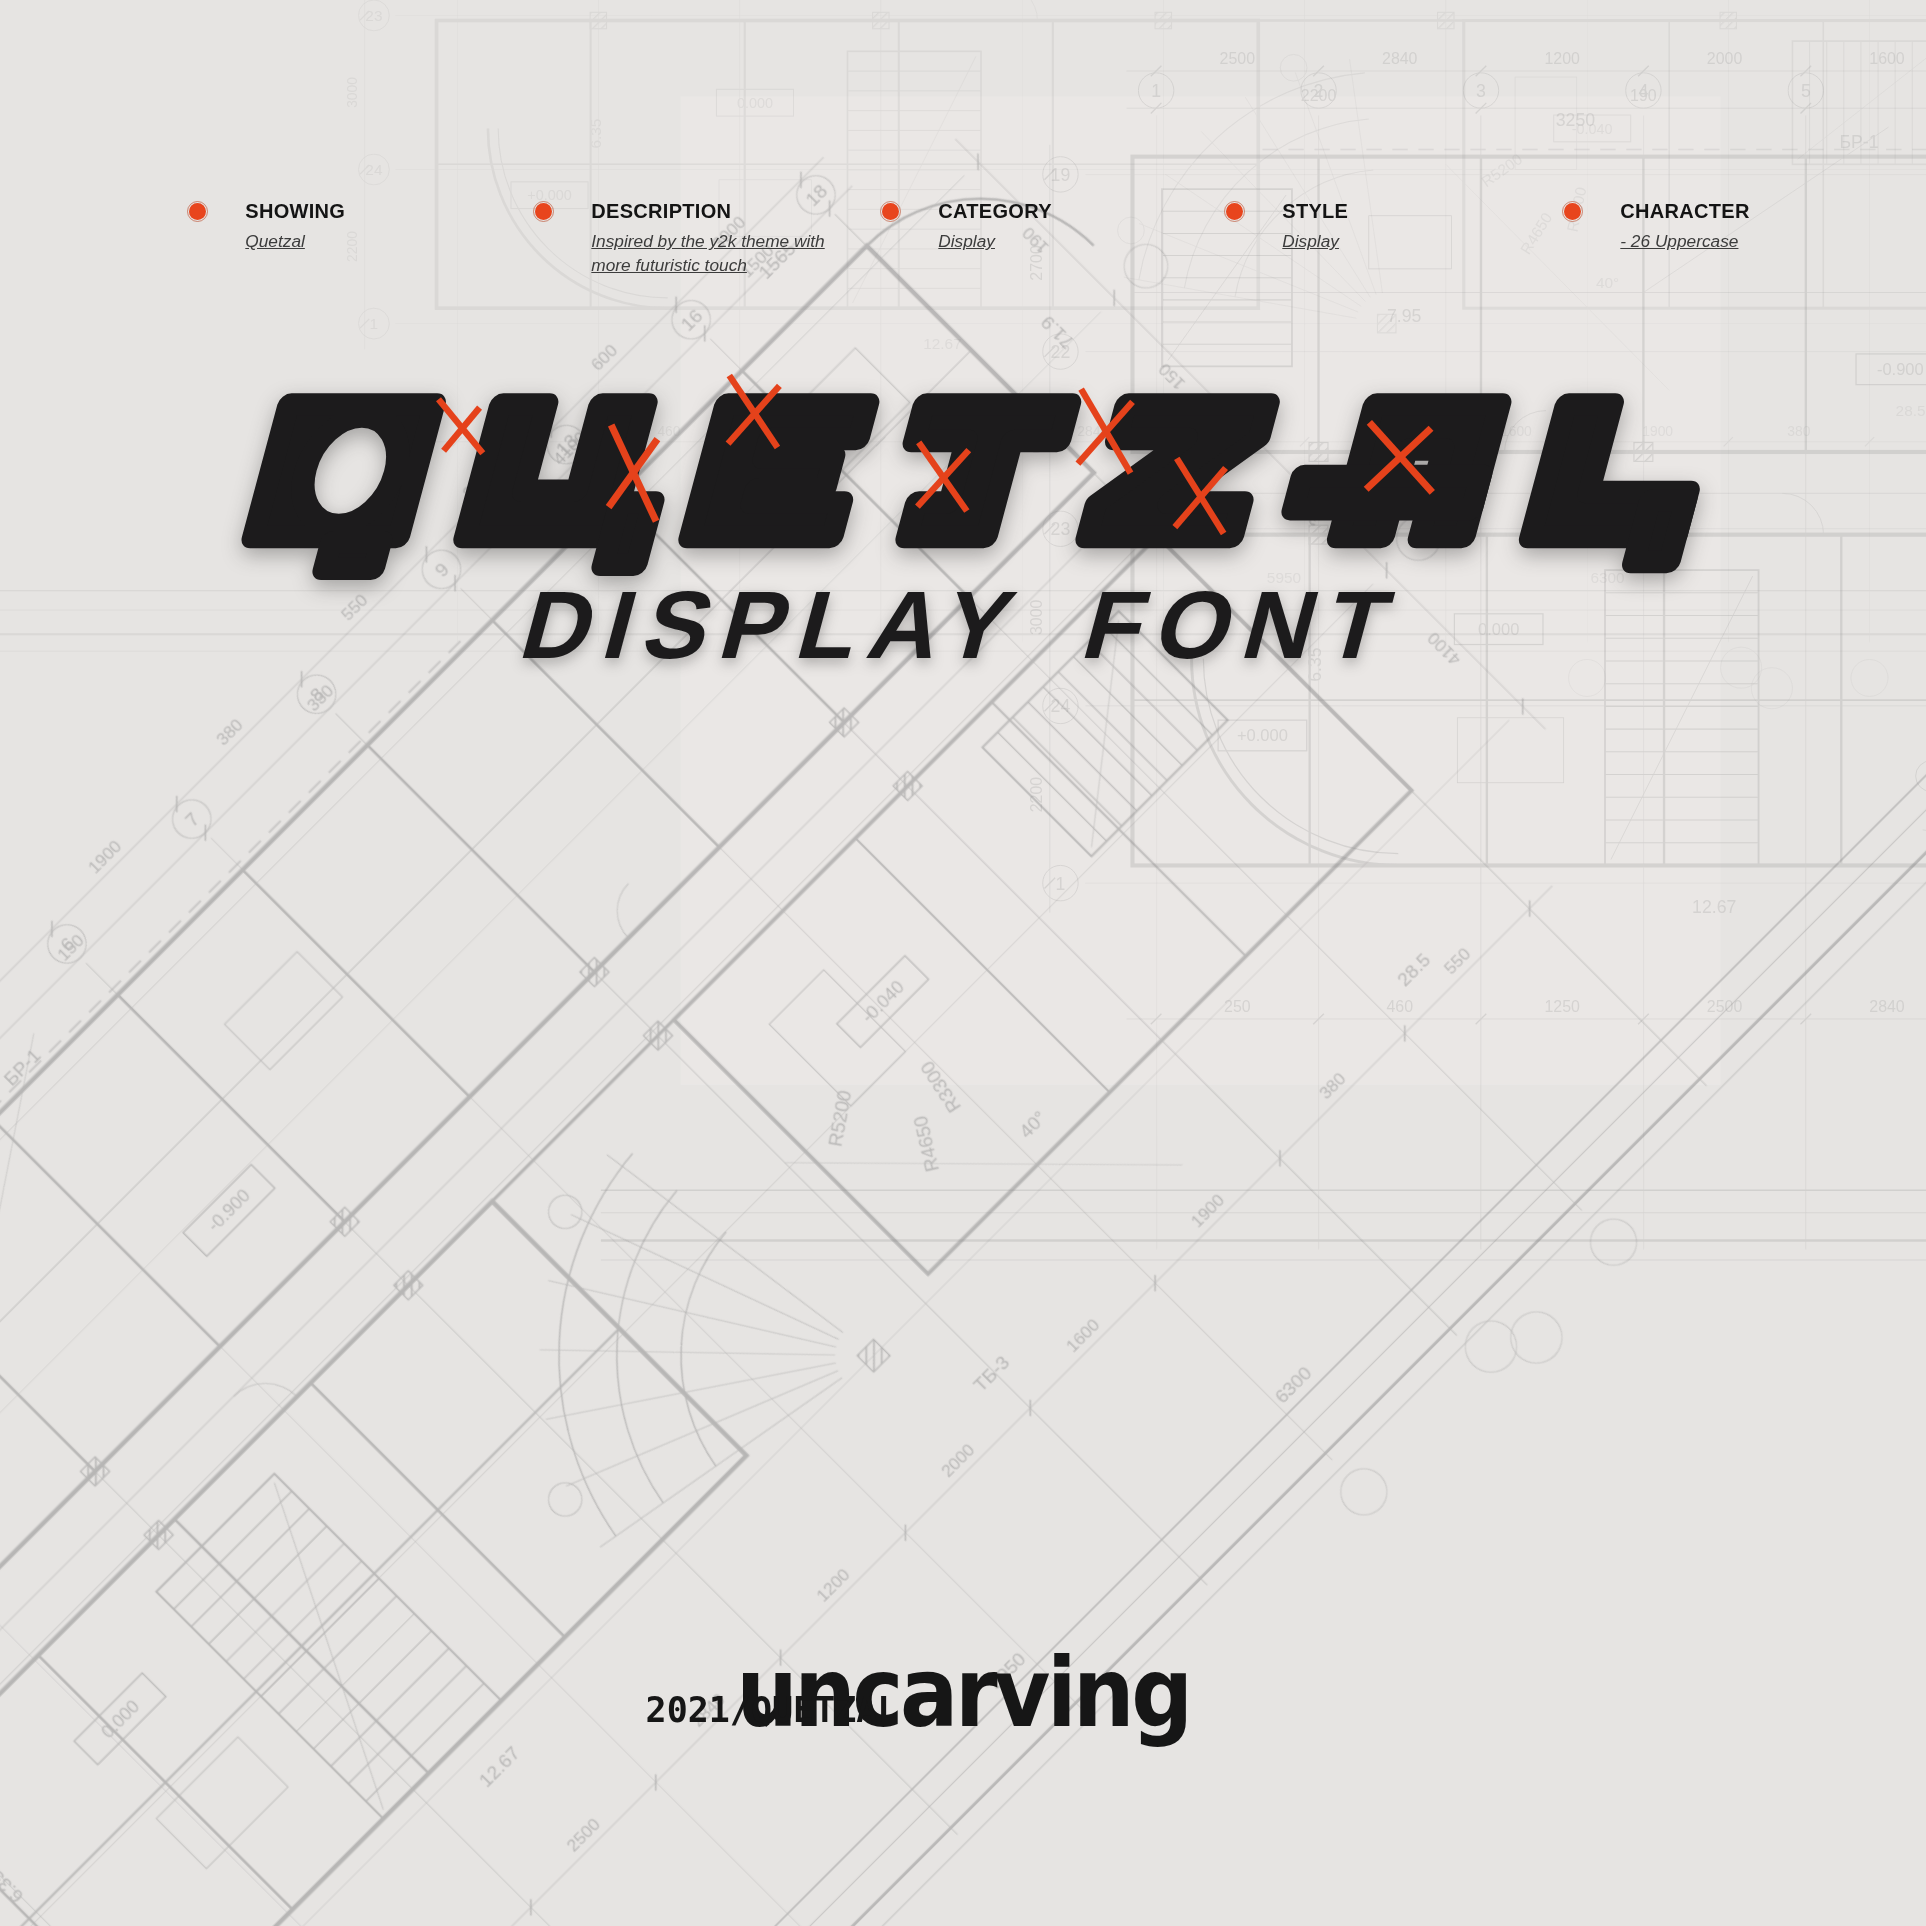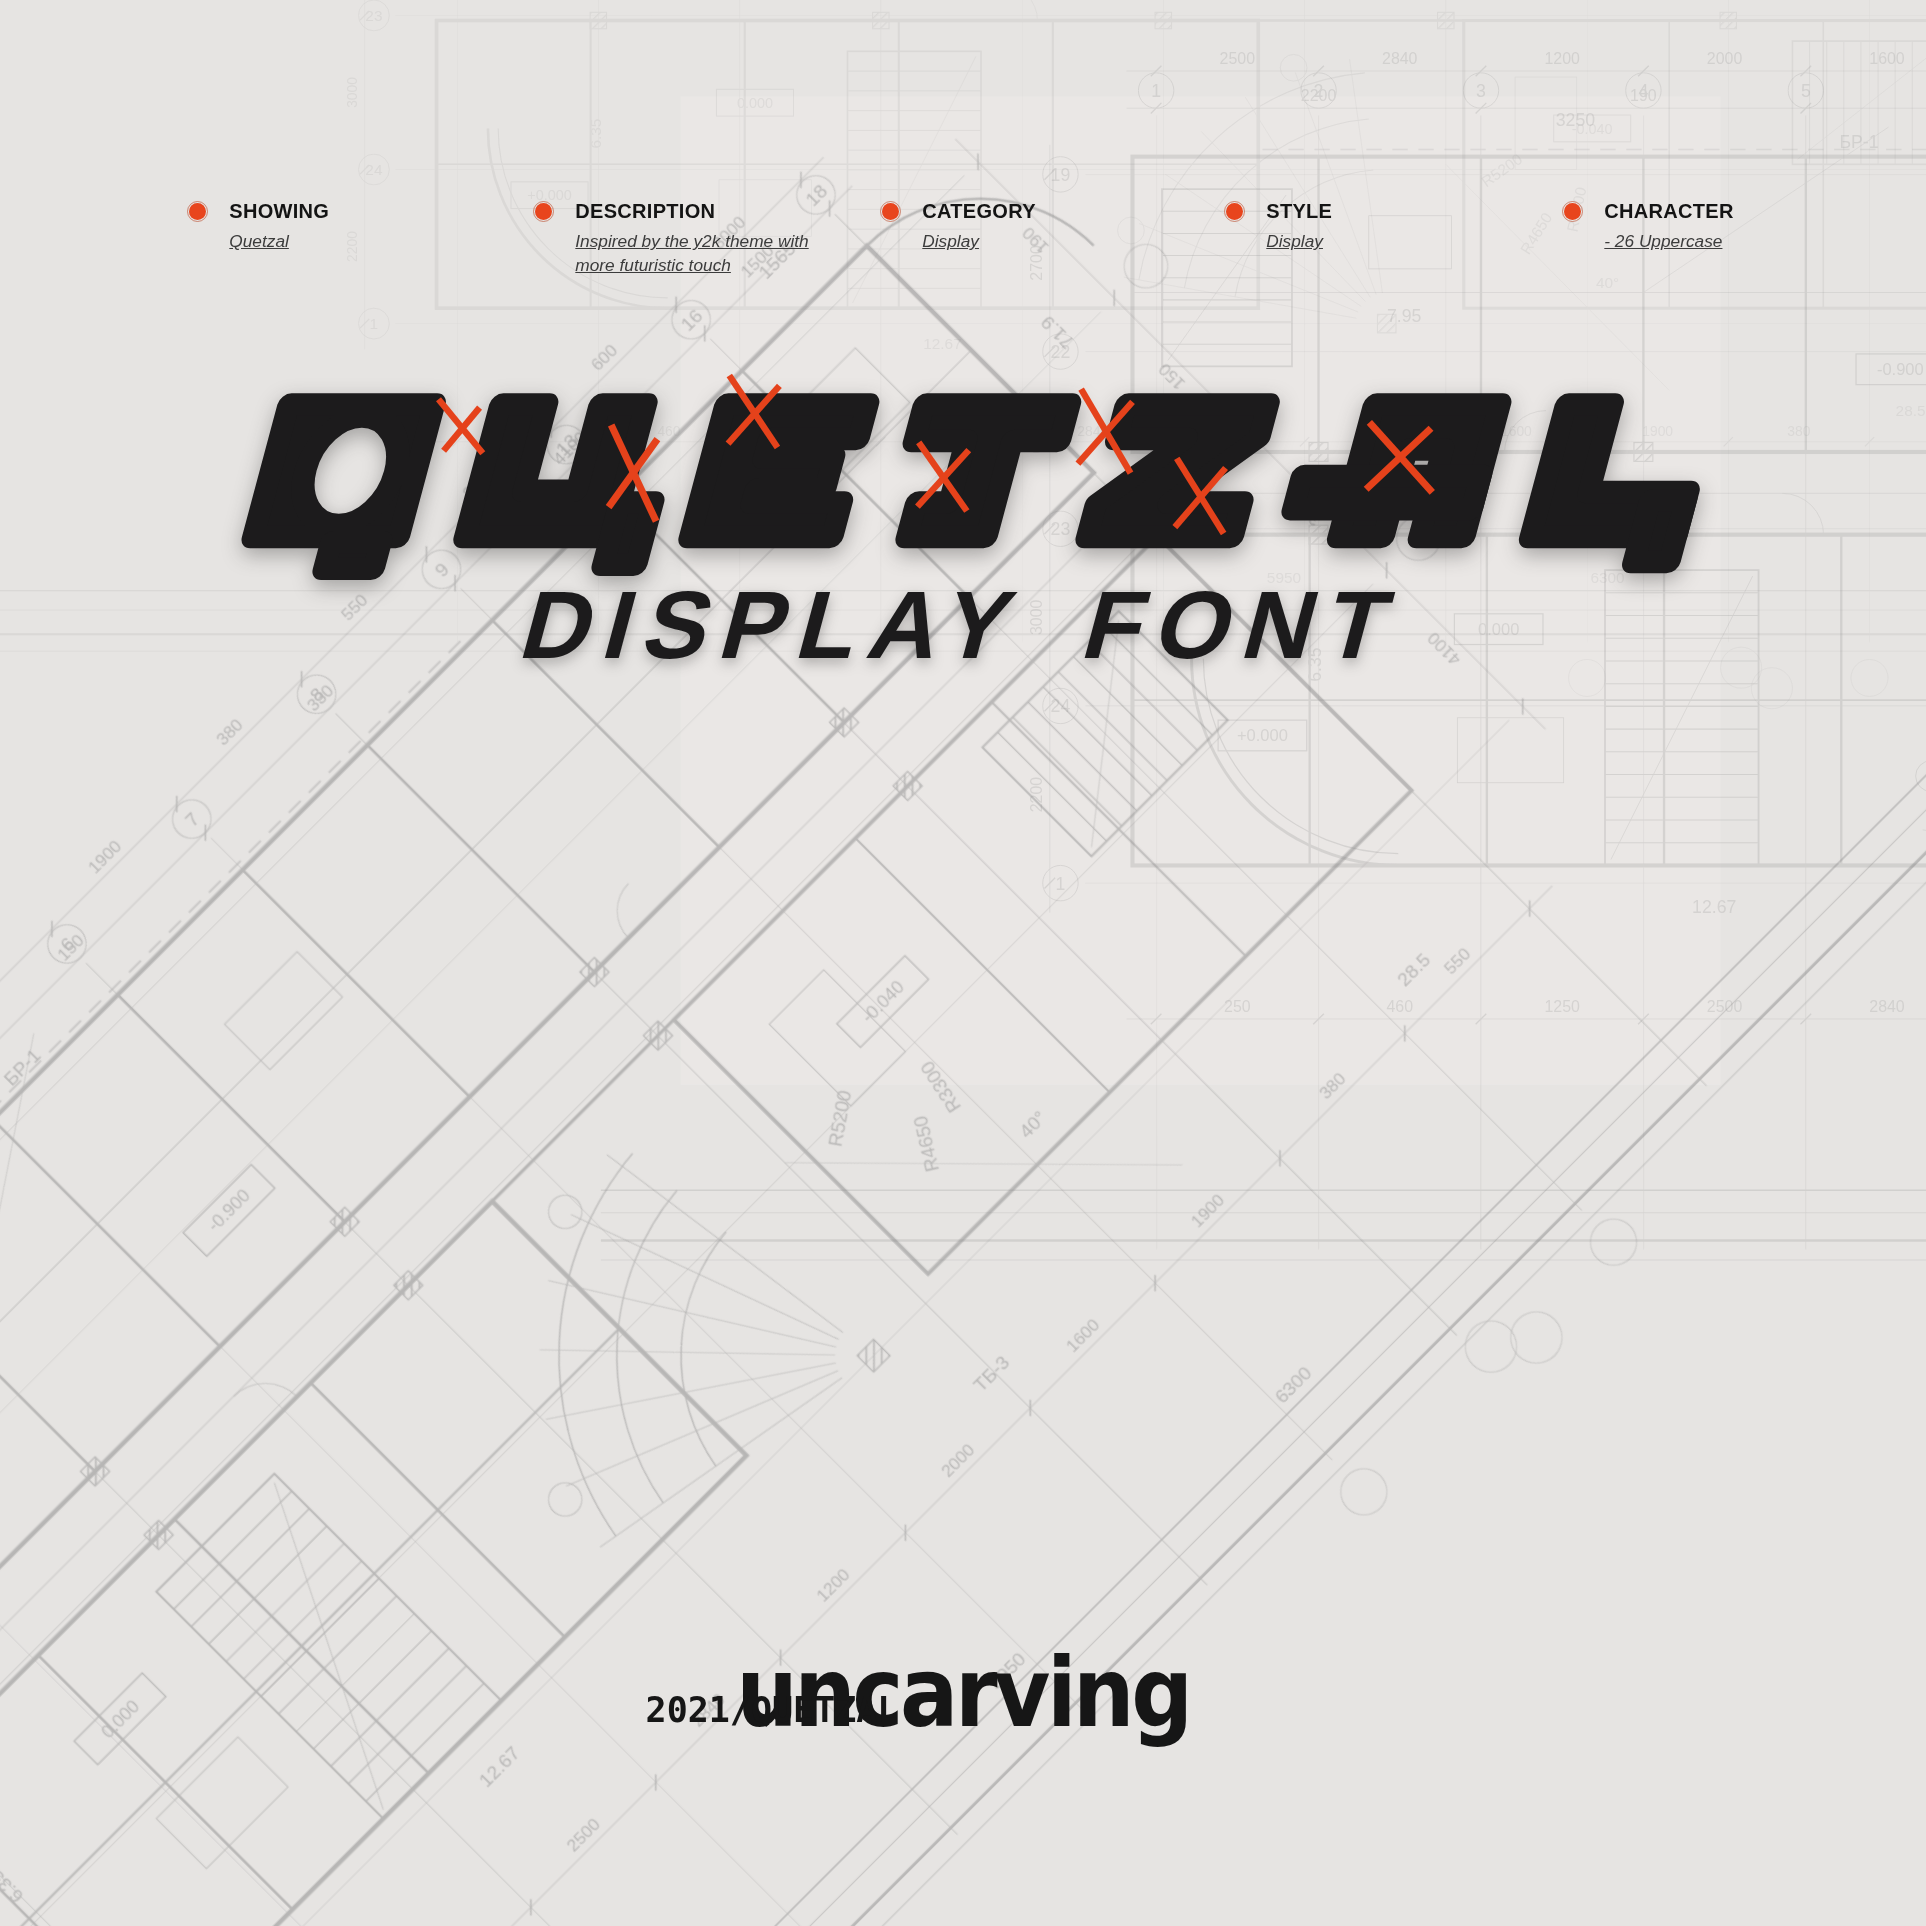--- a/index.html
+++ b/index.html
@@ -5,21 +5,21 @@
   html,body{margin:0;padding:0;background:#e6e4e2;}
   .stage{position:relative;width:1926px;height:1926px;overflow:hidden;
          background:#e6e4e2;font-family:"Liberation Sans",sans-serif;}
   
   .bg{position:absolute;inset:0;width:1926px;height:1926px;z-index:1;}
   
   .specs{position:absolute;top:0;left:0;width:1926px;height:302px;z-index:20;}
   .spec-col{position:absolute;top:199px;display:flex;align-items:flex-start;}
   .dot{width:17.3px;height:17.3px;border-radius:50%;background:#e8451d;
        outline:1.3px solid rgba(180,55,20,.55);outline-offset:1.9px;margin-top:3.9px;flex:0 0 auto;}
-  .spec-text{margin-left:23px;}
+  .spec-text{margin-left:39px;}
   .spec-label{margin:0;font-size:20px;line-height:24.4px;font-weight:bold;
               letter-spacing:0.3px;color:#141414;}
   .spec-line{margin:0;font-size:17.3px;line-height:24px;font-style:italic;
              color:#3c3c3c;padding-top:5.8px;text-decoration:underline;}
   .spec-line:empty{display:none;}
   
   .title-svg{position:absolute;left:226px;top:378px;z-index:25;
              filter:drop-shadow(0 7.7px 10.3px rgba(25,25,25,.32));}
   .title-svg path{fill:#1c1b1c;stroke:#1c1b1c;stroke-width:34;
                   stroke-linejoin:round;stroke-linecap:round;}

